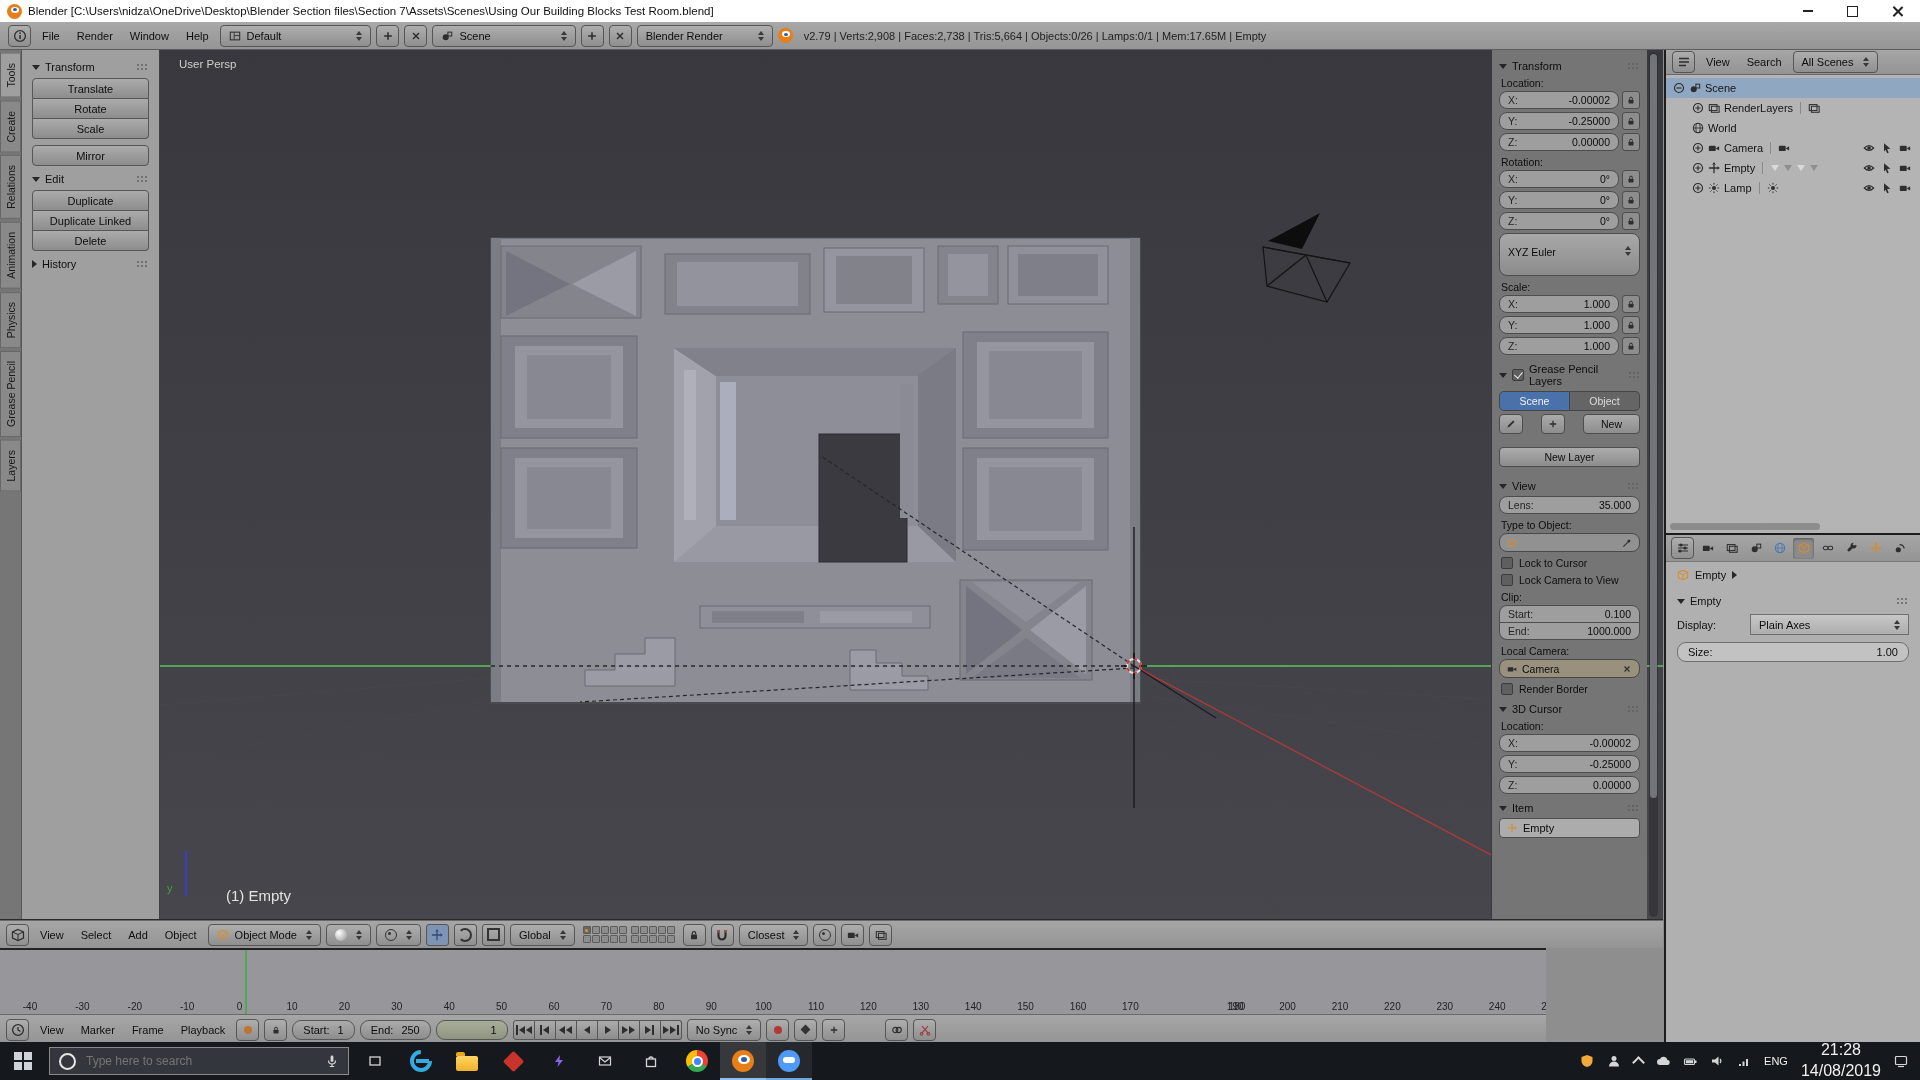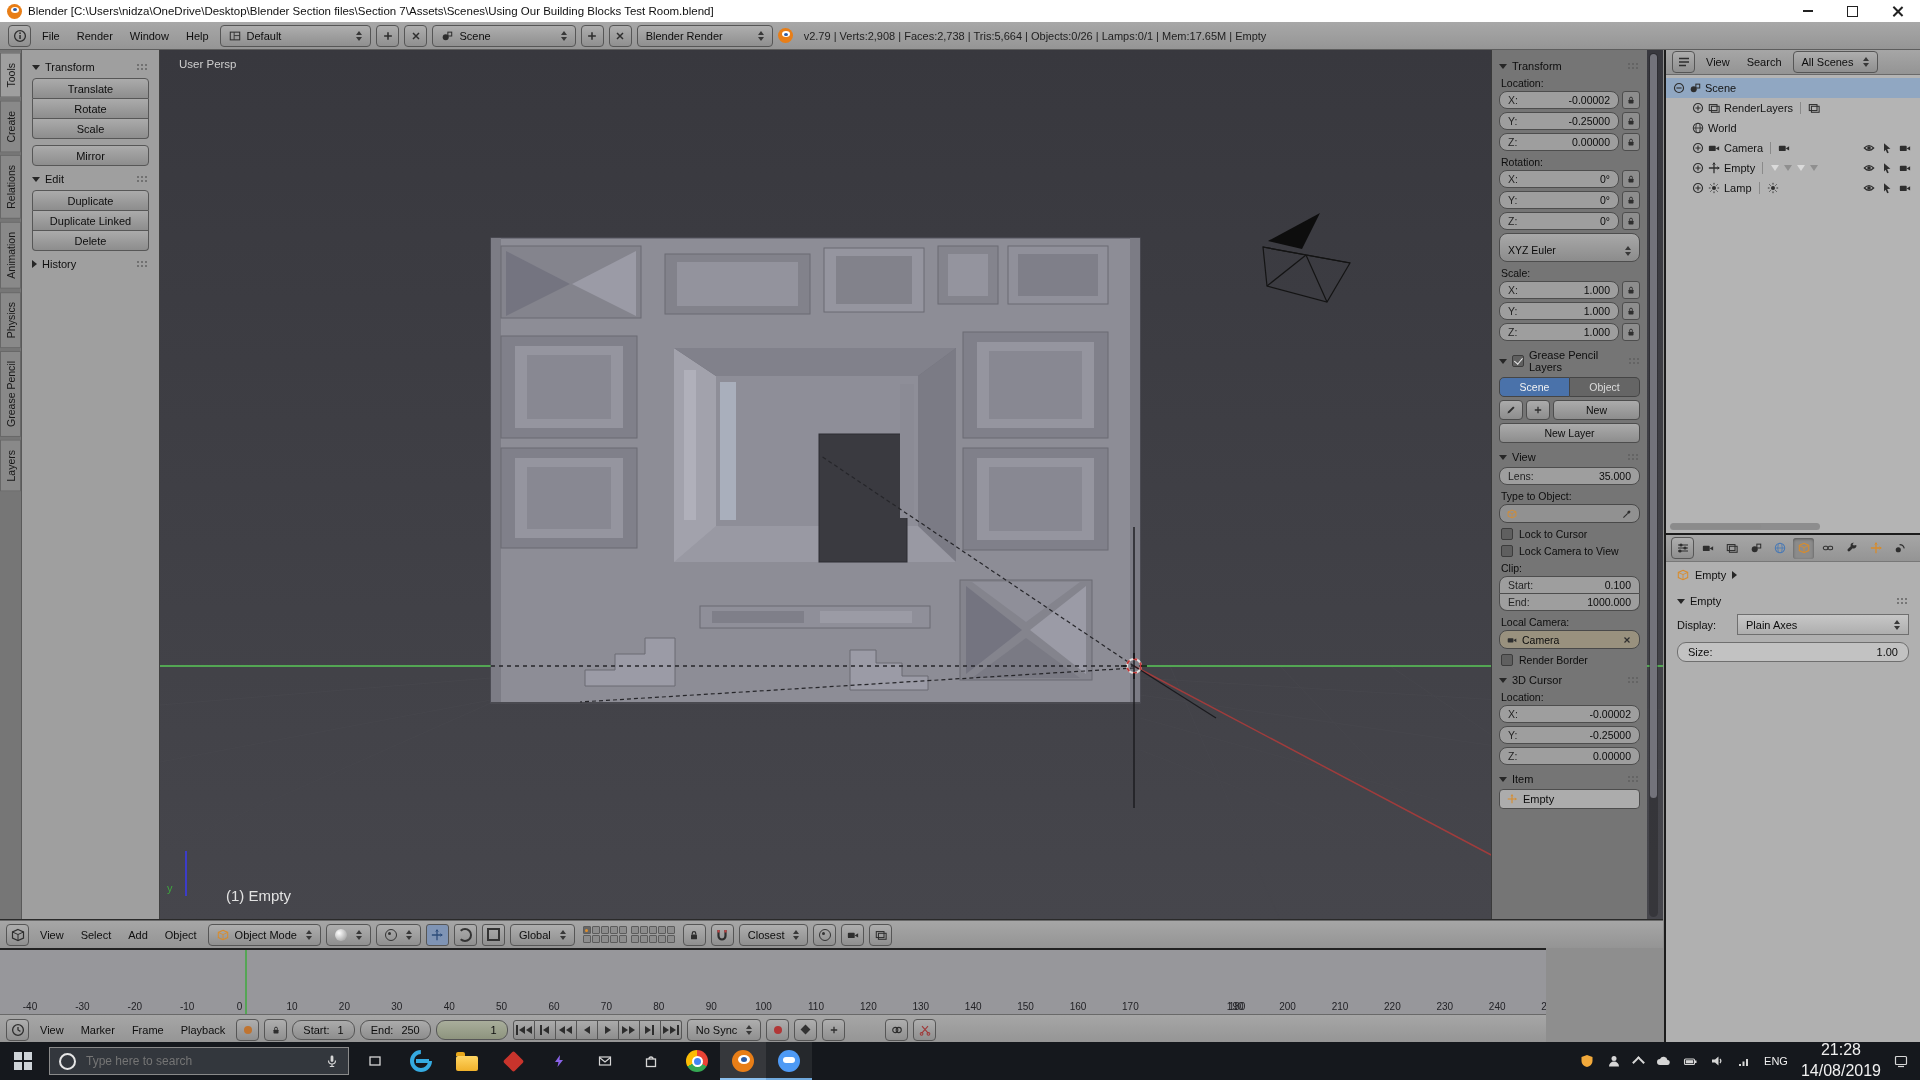--- a/index.html
+++ b/index.html
@@ -65,29 +65,29 @@
 .vp-label{position:absolute;left:19px;top:8px;color:#cfcfcf;font-size:11.5px}
 .vp-obj{position:absolute;left:66px;bottom:16px;color:#e2e2e2;font-size:15px}
 
 .npanel{position:absolute;left:1331px;top:0;width:156px;height:870px;background:#757575;border-left:1px solid #3a3a3a;box-sizing:border-box;padding-top:2px;overflow:hidden}
 .nph{display:flex;align-items:center;gap:5px;margin:8px 7px 4px;color:#0d0d0d}
 .nlab{margin:5px 9px 2px;color:#0d0d0d;font-size:10.5px}
 .nrow{display:flex;align-items:center;gap:3px;margin:0 7px 3px}
 .nf{flex:1;height:16px;background:#9e9e9e;border:1px solid #4d4d4d;border-radius:8px;display:flex;align-items:center;justify-content:space-between;padding:0 8px;color:#0b0b0b;font-size:10.5px}
 .nf .ax{color:#242424}
 .lockb{flex:0 0 16px;width:16px;height:16px;background:#8d8d8d;border:1px solid #4d4d4d;border-radius:3px;display:flex;align-items:center;justify-content:center}
-.ndd{margin:0 7px 3px;height:17px;background:linear-gradient(#a8a8a8,#8c8c8c);border:1px solid #4d4d4d;border-radius:8px;display:flex;align-items:flex-end;padding:5px 8px;color:#0b0b0b;font-size:10.5px}
+.ndd{margin:0 7px 3px;height:17px;background:linear-gradient(#a8a8a8,#8c8c8c);border:1px solid #4d4d4d;border-radius:8px;display:flex;align-items:flex-start;padding:12px 8px;color:#0b0b0b;font-size:10.5px}
 .cb{flex:0 0 12px;width:12px;height:12px;background:#5f5f5f;border:1px solid #3c3c3c;border-radius:2px;position:relative;box-sizing:border-box}
 .cb.on::after{content:"";position:absolute;left:3px;top:0px;width:3.5px;height:7px;border:solid #ececec;border-width:0 1.8px 1.8px 0;transform:rotate(40deg)}
 .cbrow{display:flex;align-items:center;gap:6px;margin:5px 9px;color:#0d0d0d;font-size:10.5px}
 .gptabs{display:flex;margin:2px 7px 3px}
 .gpt{flex:1;height:18px;display:flex;align-items:center;justify-content:center;border:1px solid #454545;font-size:10.5px}
 .gpt.act{background:#4a72aa;color:#f3f3f3;border-radius:5px 0 0 5px}
 .gpt.ina{background:#656565;color:#dcdcdc;border-radius:0 5px 5px 0;border-left:none}
-.nbtnrow{display:flex;gap:3px;margin:0 7px 3px}
+.nbtnrow{display:flex;gap:18px;margin:0 7px 13px}
 .nbtn{height:18px;background:linear-gradient(#ababab,#8d8d8d);border:1px solid #4d4d4d;border-radius:4px;display:flex;align-items:center;justify-content:center;color:#0d0d0d;font-size:10.5px}
 .objf{margin:0 7px 3px;height:17px;background:#919191;border:1px solid #494949;border-radius:8px;display:flex;align-items:center;gap:5px;padding:0 7px;color:#0c0c0c;font-size:10.5px}
 .camf{background:#99917e}
 .txtf{margin:0 7px;height:18px;background:#acacac;border:1px solid #4d4d4d;border-radius:4px;display:flex;align-items:center;gap:6px;padding:0 7px;color:#0b0b0b}
 .jt{border-radius:8px 8px 0 0;margin-bottom:0}
 .jb{border-radius:0 0 8px 8px;border-top:none}
 .vscroll{position:absolute;left:1489px;top:3px;width:9px;height:864px;background:rgba(25,25,28,.35);border-radius:5px}
 .vscroll .thumb{position:absolute;left:1px;top:1px;width:7px;height:744px;background:#73737b;border-radius:4px}
 
 .vphead{position:absolute;left:0;top:920px;width:1663px;height:28px;background:linear-gradient(#a6a6a6,#949494);border-top:1px solid #696969;box-shadow:0 -1px 0 #2a2a2a;display:flex;align-items:center;gap:5px;padding:0 6px;box-sizing:border-box}
@@ -124,21 +124,21 @@
 .wtri.g{border-top-color:#8f8f8f}
 .hscroll{position:absolute;left:4px;bottom:3px;width:150px;height:7px;background:rgba(25,25,28,.25);border-radius:4px}
 .hscroll .thumb{position:absolute;left:1px;top:1px;width:90px;height:5px;background:#8b8b8b;border-radius:3px}
 
 .props{position:absolute;left:1664px;top:533px;width:256px;height:509px;background:#b0b0b0;border-left:2px solid #1c1c1c;border-top:2px solid #1c1c1c;box-sizing:border-box}
 .phead{height:26px;background:linear-gradient(#a6a6a6,#949494);border-bottom:1px solid #787878;display:flex;align-items:center;gap:3px;padding:0 5px}
 .ptab{width:21px;height:21px;display:flex;align-items:center;justify-content:center;border-radius:3px}
 .ptab.act{background:#8b8b8b;box-shadow:inset 0 1px 3px rgba(0,0,0,.4)}
 .pcrumb{display:flex;align-items:center;gap:6px;height:26px;padding:0 11px;color:#101010}
 .ppanel{margin:2px 9px}
-.prow{display:flex;align-items:center;gap:10px;margin:7px 2px}
+.prow{display:flex;align-items:center;gap:23px;margin:7px 2px}
 .plab{width:50px;color:#0f0f0f}
 .pdd{flex:1;height:19px;background:linear-gradient(#c7c7c7,#aeaeae);border:1px solid #6f6f6f;border-radius:0;display:flex;align-items:center;padding:0 8px;color:#0c0c0c}
 .pnf{flex:1;height:18px;background:#c2c2c2;border:1px solid #6f6f6f;border-radius:9px;display:flex;align-items:center;justify-content:space-between;padding:0 10px;color:#0c0c0c}
 
 .taskbar{position:absolute;left:0;top:1042px;width:100%;height:38px;background:#15181d;display:flex;align-items:center;color:#d8d8d8;box-sizing:border-box}
 .tslot{width:46px;height:38px;display:flex;align-items:center;justify-content:center;position:relative;flex:0 0 auto}
 .tslot.open{background:rgba(255,255,255,.07);box-shadow:inset 0 -2px 0 #6fa8dc}
 .tslot.foc{background:rgba(255,255,255,.14);box-shadow:inset 0 -2px 0 #8cc0ee}
 .winlogo{display:grid;grid-template-columns:8px 8px;gap:1.5px}
 .winlogo i{width:8px;height:8px;background:#cdd3d8}

